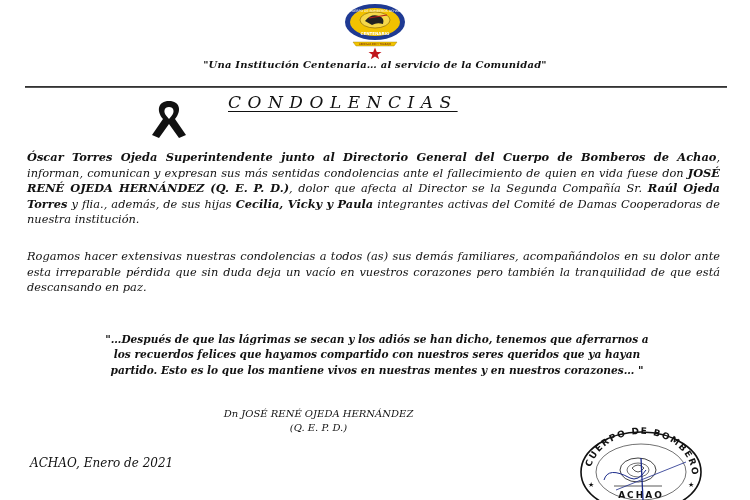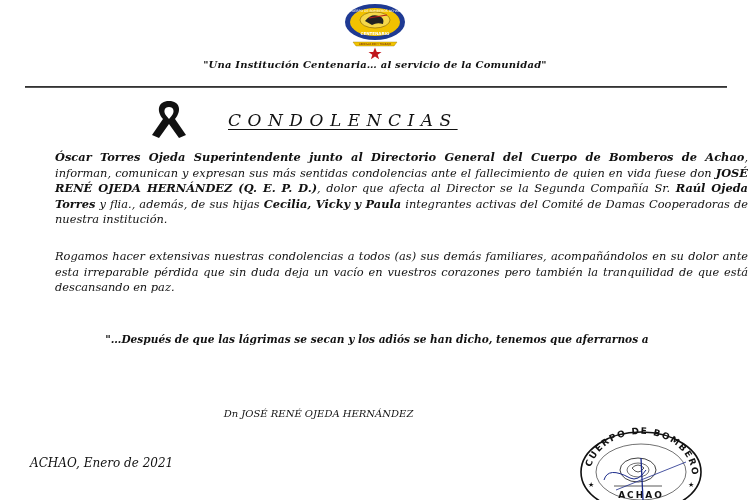--- a/index.html
+++ b/index.html
@@ -12,29 +12,29 @@
     position: absolute; left: 0; width: 750px; top: 59px; text-align: center;
     font-family: "DejaVu Serif", serif; font-style: italic; font-weight: bold;
     font-size: 10px; letter-spacing: 0.2px; color: #111;
   }
   .rule {
     position: absolute; left: 25px; top: 86px; width: 702px; height: 2px;
     background: linear-gradient(#222, #666);
   }
   .ribbon { position: absolute; left: 146px; top: 98px; width: 46px; height: 42px; }
   .title {
-    position: absolute; left: 228px; top: 110px;
+    position: absolute; left: 228px; top: 92px;
     font-family: "DejaVu Serif", serif; font-style: italic;
     font-size: 17px; letter-spacing: 6.5px; text-decoration: underline;
     text-decoration-thickness: 1px; text-underline-offset: 3px; color: #111;
   }
   .para {
     position: absolute; left: 27px; width: 693px;
     font-family: "DejaVu Serif", serif; font-style: italic;
-    font-size: 11.4px; line-height: 15.6px; text-align: justify; color: #111; margin-left: 28px;
+    font-size: 11.4px; line-height: 15.6px; text-align: justify; color: #111;
   }
   .para b { font-weight: bold; }
   .p1 { top: 150px; }
   .p2 { top: 249px; }
   .quote {
     position: absolute; left: 27px; width: 700px; top: 332px;
     font-family: "DejaVu Serif", serif; font-style: italic; font-weight: bold;
     font-size: 10.6px; line-height: 15.4px; text-align: center; color: #111;
   }
   .signer {
@@ -72,24 +72,27 @@
   <path d="M23 3 C12 3 10 13 17 21 L6 37 L13 40 L23 26 L33 40 L40 37 L29 21 C36 13 34 3 23 3 Z M23 9 C28 9 29 14 25.5 18 L23 21 L20.5 18 C17 14 18 9 23 9 Z" fill="#111" fill-rule="evenodd"></path>
 </svg>
 <div class="title">CONDOLENCIAS</div>
 
 <div class="para p1"><b>Óscar Torres Ojeda Superintendente junto al Directorio General del Cuerpo de Bomberos de Achao</b><span>, informan, comunican y expresan sus más sentidas condolencias ante el fallecimiento de quien en vida fuese don </span><b>JOSÉ RENÉ OJEDA HERNÁNDEZ (Q. E. P. D.)</b><span>, dolor que afecta al Director se la Segunda Compañía Sr. </span><b>Raúl Ojeda Torres</b><span> y flia., además, de sus hijas </span><b>Cecilia, Vicky y Paula</b><span> integrantes activas del Comité de Damas Cooperadoras de nuestra institución.</span></div>
 
 <div class="para p2">Rogamos hacer extensivas nuestras condolencias a todos (as) sus demás familiares, acompañándolos en su dolor ante esta irreparable pérdida que sin duda deja un vacío en vuestros corazones pero también la tranquilidad de que está descansando en paz.</div>
 
 <div class="quote">
   <div>"…Después de que las lágrimas se secan y los adiós se han dicho, tenemos que aferrarnos a</div>
+  <div>los recuerdos felices que hayamos compartido con nuestros seres queridos que ya hayan</div>
+  <div>partido. Esto es lo que los mantiene vivos en nuestras mentes y en nuestros corazones… "</div>
 </div>
 
 <div class="signer">
   <div>Dn JOSÉ RENÉ OJEDA HERNÁNDEZ</div>
+  <div>(Q. E. P. D.)</div>
 </div>
 
 <div class="place-date">ACHAO, Enero de 2021</div>
 
 <svg class="stamp" viewBox="0 0 130 80">
   <defs>
     <path id="arcTop" d="M14 56 A51 42 0 0 1 116 56"></path>
     <path id="arcBot" d="M40 74 A40 20 0 0 0 90 74"></path>
   </defs>
   <ellipse cx="65" cy="52" rx="60" ry="40" fill="none" stroke="#111" stroke-width="1.6"></ellipse>

